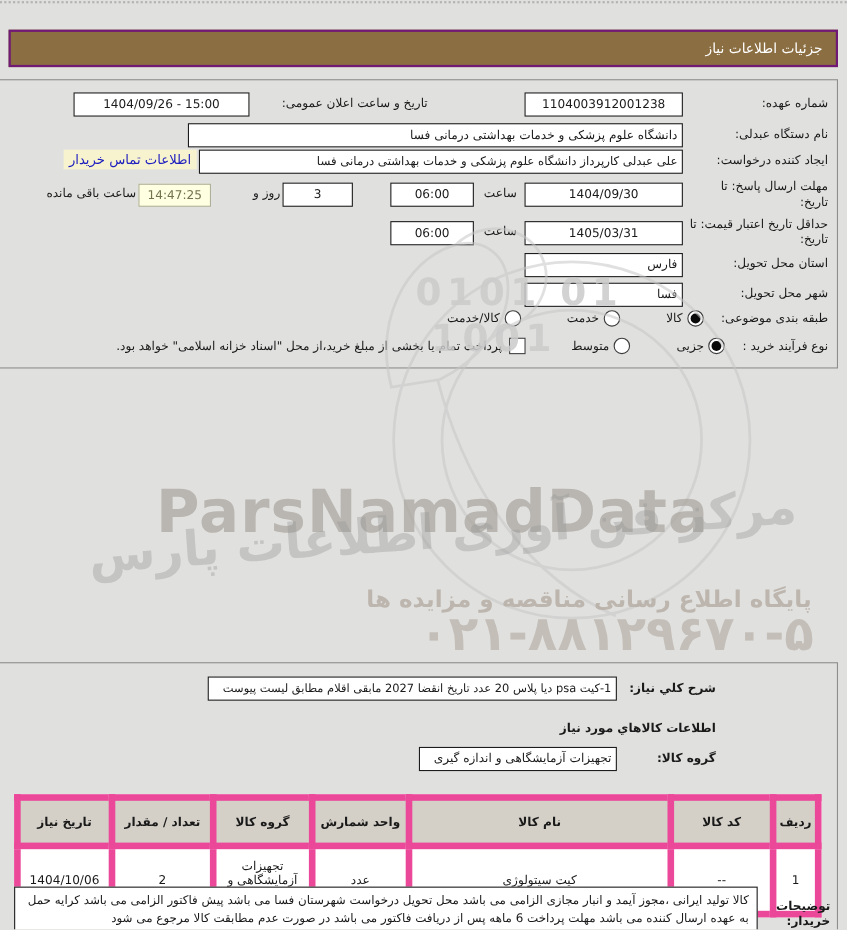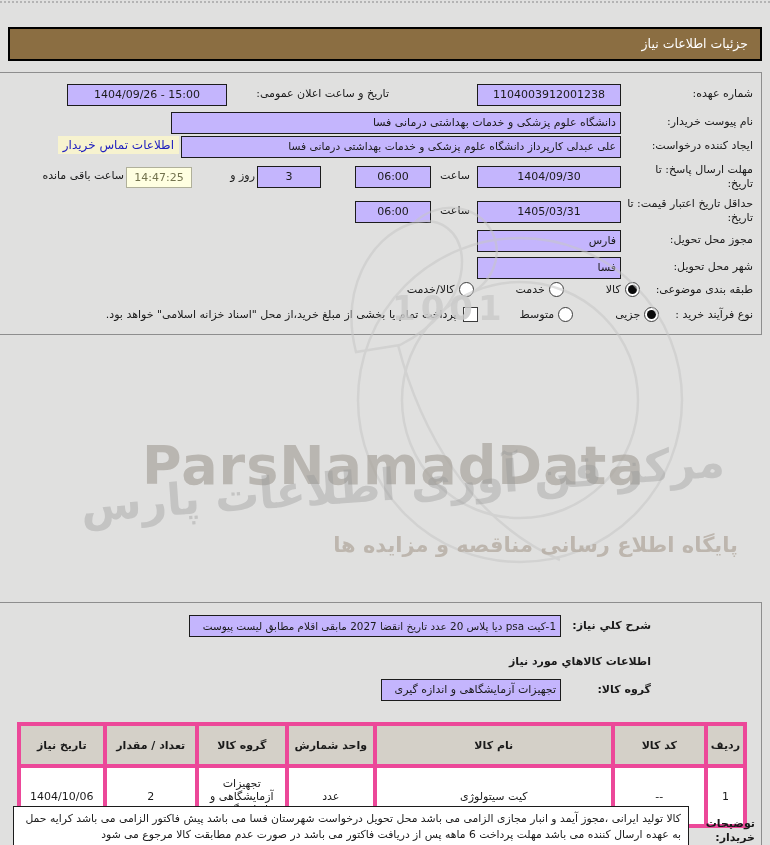--- a/index.html
+++ b/index.html
@@ -8,30 +8,30 @@
   html,body{margin:0;padding:0;background:#e0e0df;}
   .screen{
     position:relative;width:770px;height:845px;overflow:hidden;
     background:#e0e0df;direction:rtl;
     font-family:"DejaVu Sans","Liberation Sans",sans-serif;
     font-size:11px;color:#1a1a1a;
   }
   .top-dotted{position:absolute;top:1px;left:0;right:0;border-top:2px dotted #b4b4b4;}
   .title-bar{
     position:absolute;top:27px;left:8px;right:8px;height:30px;
-    background:var(--bar);border:2px solid #000000;color:#fff;
+    background:var(--bar);border:2px solid #701a75;color:#fff;
     font-size:12.5px;line-height:30px;padding:0 12px;
   }
   .gb{position:absolute;left:8px;right:8px;border:1px solid #8e8e8e;background:transparent;}
   .gb1{top:72px;height:261px;}
   .gb2{top:339px;height:268px;}
   .lbl{position:absolute;white-space:normal;line-height:1.3;}
   .b{font-weight:bold;}
   .vbox{
-    position:absolute;height:16px;background:#c4b5fd;border:1px solid #1c1c1c;
+    position:absolute;height:16px;background:#ffffff;border:1px solid #1c1c1c;
     padding:2px 4px;line-height:16px;white-space:nowrap;overflow:hidden;
   }
   .ltr{direction:ltr;text-align:center;}
   .rtl-val{text-align:right;}
   .link{
     position:absolute;color:var(--link);background:var(--highlight);
     padding:2px 5px;font-size:12px;cursor:pointer;white-space:nowrap;
   }
   .timer{
     position:absolute;height:15px;background:var(--timerbg);border:1px solid #b0b09a;
@@ -46,21 +46,21 @@
   .checkbox{
     display:inline-block;width:13px;height:13px;border:1px solid #3c3c3c;background:#fff;
     flex:0 0 auto;margin-left:6px;
   }
   .opt-label{margin-left:42px;}
   .row-label{margin-left:16px;}
   .need-table{
     position:absolute;top:119px;right:14px;left:18px;border-collapse:collapse;
     background:#fff;table-layout:fixed;
   }
-  .need-table th,.need-table td{border:4px solid #ec4899;text-align:center;vertical-align:middle;padding:2px 3px;}
+  .need-table th,.need-table td{border:6px solid #ec4899;text-align:center;vertical-align:middle;padding:2px 3px;}
   .need-table th{background:#d4d0c8;font-weight:bold;height:34px;font-size:11px;}
   .need-table td{height:52px;font-size:11px;}
   .notes-box{
     position:absolute;top:203px;right:72px;left:20px;height:52px;background:#fff;
     border:1px solid #1c1c1c;padding:4px 7px;font-size:10.8px;line-height:1.5;text-align:right;
   }
   
   .wm{position:absolute;inset:0;pointer-events:none;z-index:6;}
   .wm *{position:absolute;}
   .wm-brand{left:142px;top:434px;font-size:54px;font-weight:bold;color:#a8a39c;opacity:.68;letter-spacing:1px;direction:ltr;}
@@ -81,42 +81,42 @@
     <span>جزئیات اطلاعات نیاز</span>
   </div>
 
   <div class="gb gb1 z1">
 
     <div class="lbl" style="top:14px;right:8px;">شماره عهده:</div>
     <div class="vbox ltr" style="top:11px;right:140px;width:134px;">1104003912001238</div>
     <div class="lbl" style="top:14px;right:372px;">تاریخ و ساعت اعلان عمومی:</div>
     <div class="vbox ltr" style="top:11px;right:534px;width:150px;">1404/09/26 - 15:00</div>
 
-    <div class="lbl" style="top:42px;right:8px;">نام پیوست خریدار:</div>
+    <div class="lbl" style="top:42px;right:8px;">نام دستگاه عبدلی:</div>
     <div class="vbox rtl-val" style="top:39px;right:140px;width:440px;">دانشگاه علوم پزشکی و خدمات بهداشتی درمانی فسا</div>
 
     <div class="lbl" style="top:66px;right:8px;">ایجاد کننده درخواست:</div>
     <div class="vbox rtl-val" style="top:63px;right:140px;width:430px;font-size:10.7px;">علی عبدلی کارپرداز دانشگاه علوم پزشکی و خدمات بهداشتی درمانی فسا</div>
     <div class="link" style="top:63px;right:582px;">اطلاعات تماس خریدار</div>
 
     <div class="lbl" style="top:90px;right:8px;width:126px;">مهلت ارسال پاسخ: تا تاریخ:</div>
     <div class="vbox ltr" style="top:93px;right:140px;width:134px;">1404/09/30</div>
     <div class="lbl" style="top:96px;right:291px;">ساعت</div>
     <div class="vbox ltr" style="top:93px;right:330px;width:66px;">06:00</div>
     <div class="vbox ltr" style="top:93px;right:440px;width:54px;">3</div>
     <div class="lbl" style="top:96px;right:506px;">روز و</div>
     <div class="timer" style="top:94px;right:569px;width:56px;">14:47:25</div>
     <div class="lbl" style="top:96px;right:637px;">ساعت باقی مانده</div>
 
     <div class="lbl" style="top:124px;right:8px;width:126px;">حداقل تاریخ اعتبار قیمت: تا تاریخ:</div>
     <div class="vbox ltr" style="top:128px;right:140px;width:134px;">1405/03/31</div>
     <div class="lbl" style="top:131px;right:291px;">ساعت</div>
     <div class="vbox ltr" style="top:128px;right:330px;width:66px;">06:00</div>
 
-    <div class="lbl" style="top:160px;right:8px;">مجوز محل تحویل:</div>
+    <div class="lbl" style="top:160px;right:8px;">استان محل تحویل:</div>
     <div class="vbox rtl-val" style="top:157px;right:140px;width:134px;">فارس</div>
 
     <div class="lbl" style="top:187px;right:8px;">شهر محل تحویل:</div>
     <div class="vbox rtl-val" style="top:184px;right:140px;width:134px;">فسا</div>
 
     <div class="inline-row" style="top:209px;">
       <span class="row-label">طبقه بندی موضوعی:</span>
       <span class="radio sel"></span>
       <span class="opt-label">کالا</span>
       <span class="radio"></span>
@@ -187,18 +187,20 @@
   <div class="wm">
     <svg style="left:0;top:0;" width="770" height="845" viewBox="0 0 770 845">
       <g fill="none" stroke="#c7c7c7" stroke-width="2.5" opacity="0.55">
         <circle cx="520" cy="400" r="162"></circle>
         <circle cx="520" cy="400" r="118"></circle>
         <path d="M356 352 C 340 290, 370 238, 410 224 C 440 214, 462 232, 462 262 C 462 300, 430 330, 400 345 Z"></path>
         <path d="M415 222 C 438 200, 478 204, 492 232 C 504 256, 492 284, 466 296"></path>
         <path d="M398 345 C 420 430, 470 520, 560 560"></path>
       </g>
     </svg>
+    <div class="wm-d1">0101 01</div>
     <div class="wm-d2">1001</div>
     <div class="wm-brand">ParsNamadData</div>
     <div class="wm-script">مرکز فن آوری اطلاعات پارس</div>
     <div class="wm-line2">پایگاه اطلاع رسانی مناقصه و مزایده ها</div>
+    <div class="wm-phone">۰۲۱-۸۸۱۲۹۶۷۰-۵</div>
   </div>
 </div>
 
 </body></html>

